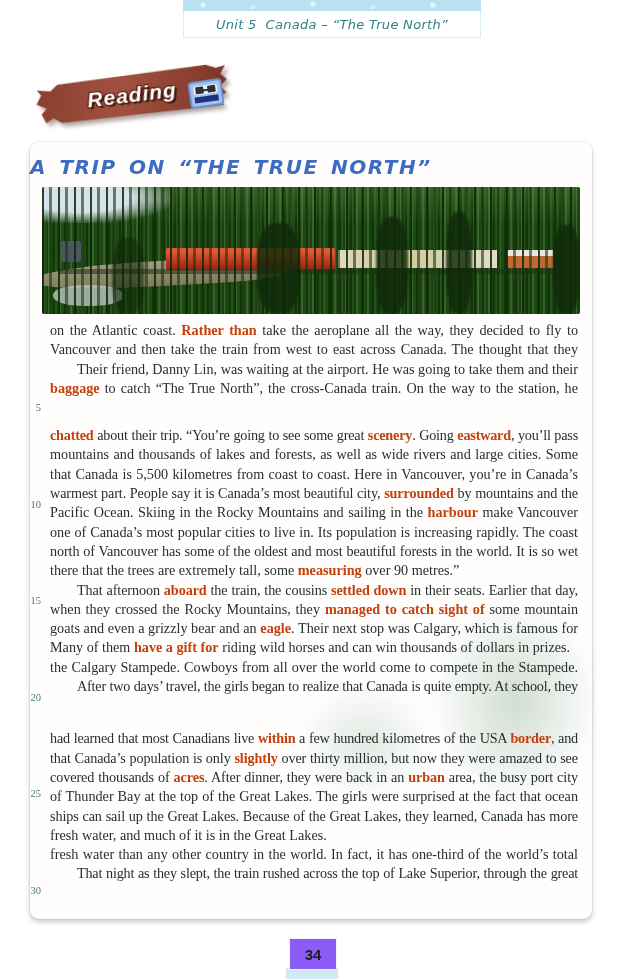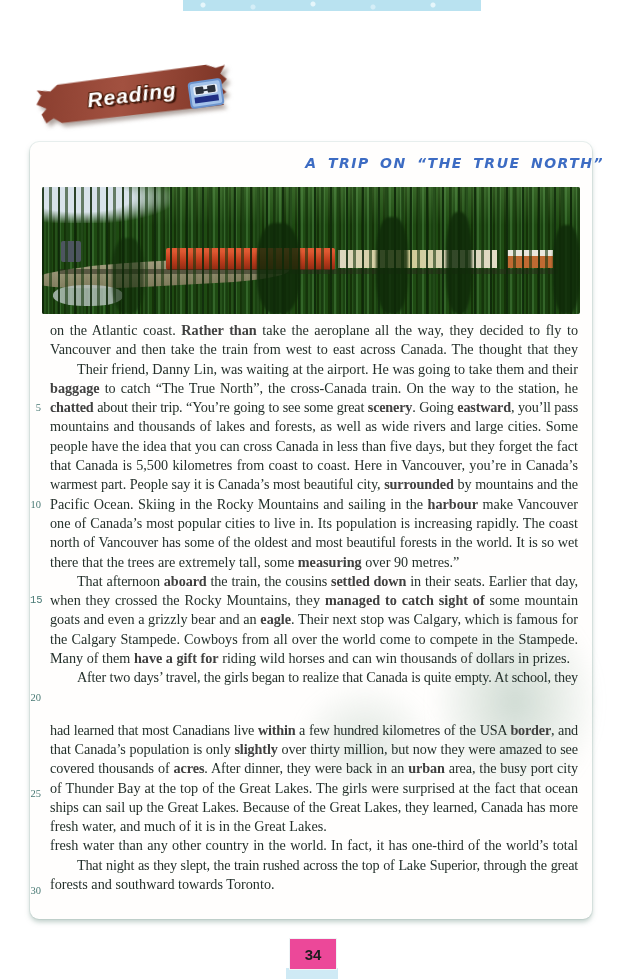--- a/index.html
+++ b/index.html
@@ -59,23 +59,23 @@
   .reel.left{left:2px;} .reel.right{right:2px;}
   .reel-line{position:absolute;top:4px;left:9px;right:9px;height:2px;background:#2b313b;}
   .cassette-band{position:absolute;left:3px;right:3px;bottom:3px;height:6px;background:#1f2f86;}
   
   .panel{
     position:absolute;left:30px;top:142px;width:562px;height:777px;
     background:#fffefd;border-radius:9px;
     box-shadow:0 3px 5px rgba(130,160,150,0.5),0 0 0 1px #ecf2f1;
   }
   .reading-title{
-    position:absolute;top:13px;left:0;width:100%;text-align:right;
+    position:absolute;top:13px;left:0;width:100%;text-align:left;
     font-family:"DejaVu Sans", sans-serif;font-weight:bold;font-style:italic;
-    font-size:14px;color:#3d6cc3;letter-spacing:1.5px;word-spacing:4px;margin-left:12px;
+    font-size:20px;color:#3d6cc3;letter-spacing:1.5px;word-spacing:4px;
   }
   
   .photo{
     position:absolute;left:12px;top:45px;width:538px;height:127px;
     overflow:hidden;border-radius:2px;
     background:
       linear-gradient(rgba(120,175,95,0.28),rgba(120,175,95,0) 30%),
       repeating-linear-gradient(90deg,#143208 0 2px,#25511a 2px 4px,#1a4210 4px 6px,
         #336529 6px 8px,#1e4a12 8px 11px),
       linear-gradient(#2a5a1e,#16380d);
@@ -128,39 +128,42 @@
   .wm2{left:265px;top:540px;width:140px;height:120px;
     background:radial-gradient(ellipse,rgba(160,185,170,0.32),rgba(160,185,170,0) 70%);}
   
   .passage{position:absolute;left:20px;top:179px;width:528px;z-index:2;}
   .line{
     height:19.3px;line-height:19.3px;font-size:14.2px;color:#24302b;
     text-align:justify;text-align-last:justify;
   }
   .line.para-end{text-align-last:left;}
   .line.indent{text-indent:27px;}
-  .line .bold{font-weight:bold;color:#404040;}
+  .line .bold{font-weight:bold;color:#c2410c;}
   .gutter-num{
     position:absolute;left:-20px;width:11px;text-align:right;
     height:19.3px;line-height:19.3px;font-size:10.5px;color:#4a7a75;
   }
   
   .page-num-box{
     position:absolute;left:289px;top:938px;width:46px;height:30px;
-    background:#ec4899;border:1px solid #eef4f6;
+    background:#8b5cf6;border:1px solid #eef4f6;
     display:flex;align-items:center;justify-content:center;
     font-family:"Liberation Sans", sans-serif;font-weight:bold;font-size:15px;color:#1d1d1d;
   }
   .page-num-strip{position:absolute;left:286px;top:968px;width:52px;height:11px;background:#cfeaf5;}
 </style>
 </head>
 <body>
 
 <div class="unit-header">
   <div class="unit-strip"></div>
+  <div class="unit-box">
+    <span class="unit-title">Unit 5&nbsp; Canada – “The True North”</span>
+  </div>
 </div>
 
 <div class="ribbon">
   <div class="ribbon-bg">
     <span class="ribbon-label">Reading</span>
   </div>
 </div>
 
 <div class="cassette">
   <div class="cassette-face">
@@ -195,48 +198,46 @@
 
   <div class="watermark wm1"></div>
   <div class="watermark wm2"></div>
 
   <div class="passage">
     <div>
         <div class="line" style=""><span>on the Atlantic coast. </span><span class="bold">Rather than</span><span> take the aeroplane all the way, they decided to fly to</span></div>
         <div class="line" style=""><span>Vancouver and then take the train from west to east across Canada. The thought that they</span></div>
         <div class="line indent" style=""><span>Their friend, Danny Lin, was waiting at the airport. He was going to take them and their</span></div>
         <div class="line" style=""><span class="bold">baggage</span><span> to catch “The True North”, the cross-Canada train. On the way to the station, he</span></div>
-        <div class="line" style="letter-spacing: -0.2px;"><span class="bold">chatted</span><span> about their trip. “You’re going to see some great </span><span class="bold">scenery</span><span>. Going </span><span class="bold">eastward</span><span>, you’ll pass</span></div>
+        <div class="line" style="letter-spacing: -0.2px; margin-top: 28px;"><span class="bold">chatted</span><span> about their trip. “You’re going to see some great </span><span class="bold">scenery</span><span>. Going </span><span class="bold">eastward</span><span>, you’ll pass</span></div>
         <div class="line" style=""><span>mountains and thousands of lakes and forests, as well as wide rivers and large cities. Some</span></div>
-        <div class="line" style=""><span>people have the idea that you can cross Canada in less than five days, but they forget the fact</span></div>
         <div class="line" style=""><span>that Canada is 5,500 kilometres from coast to coast. Here in Vancouver, you’re in Canada’s</span></div>
         <div class="line" style="letter-spacing: -0.1px;"><span>warmest part. People say it is Canada’s most beautiful city, </span><span class="bold">surrounded</span><span> by mountains and the</span></div>
         <div class="line" style=""><span>Pacific Ocean. Skiing in the Rocky Mountains and sailing in the </span><span class="bold">harbour</span><span> make Vancouver</span></div>
         <div class="line" style=""><span>one of Canada’s most popular cities to live in. Its population is increasing rapidly. The coast</span></div>
         <div class="line" style="letter-spacing: -0.1px;"><span>north of Vancouver has some of the oldest and most beautiful forests in the world. It is so wet</span></div>
         <div class="line para-end" style=""><span>there that the trees are extremely tall, some </span><span class="bold">measuring</span><span> over 90 metres.”</span></div>
         <div class="line indent" style="letter-spacing: -0.1px;"><span>That afternoon </span><span class="bold">aboard</span><span> the train, the cousins </span><span class="bold">settled down</span><span> in their seats. Earlier that day,</span></div>
         <div class="line" style=""><span>when they crossed the Rocky Mountains, they </span><span class="bold">managed to catch sight of</span><span> some mountain</span></div>
         <div class="line" style=""><span>goats and even a grizzly bear and an </span><span class="bold">eagle</span><span>. Their next stop was Calgary, which is famous for</span></div>
+        <div class="line para-end" style=""><span>Many of them </span><span class="bold">have a gift for</span><span> riding wild horses and can win thousands of dollars in prizes.</span></div>
         <div class="line" style=""><span>the Calgary Stampede. Cowboys from all over the world come to compete in the Stampede.</span></div>
-        <div class="line para-end" style=""><span>Many of them </span><span class="bold">have a gift for</span><span> riding wild horses and can win thousands of dollars in prizes.</span></div>
         <div class="line indent" style="letter-spacing: -0.2px;"><span>After two days’ travel, the girls began to realize that Canada is quite empty. At school, they</span></div>
         <div class="line" style="letter-spacing: -0.2px; margin-top: 33px;"><span>had learned that most Canadians live </span><span class="bold">within</span><span> a few hundred kilometres of the USA </span><span class="bold">border</span><span>, and</span></div>
         <div class="line" style="letter-spacing: -0.1px;"><span>that Canada’s population is only </span><span class="bold">slightly</span><span> over thirty million, but now they were amazed to see</span></div>
         <div class="line" style="letter-spacing: -0.1px;"><span>covered thousands of </span><span class="bold">acres</span><span>. After dinner, they were back in an </span><span class="bold">urban</span><span> area, the busy port city</span></div>
         <div class="line" style=""><span>of Thunder Bay at the top of the Great Lakes. The girls were surprised at the fact that ocean</span></div>
         <div class="line" style="letter-spacing: -0.1px;"><span>ships can sail up the Great Lakes. Because of the Great Lakes, they learned, Canada has more</span></div>
         <div class="line para-end" style=""><span>fresh water, and much of it is in the Great Lakes.</span></div>
         <div class="line" style=""><span>fresh water than any other country in the world. In fact, it has one-third of the world’s total</span></div>
         <div class="line indent" style="letter-spacing: -0.2px;"><span>That night as they slept, the train rushed across the top of Lake Superior, through the great</span></div>
-        <div class="line para-end" style=""><span>forests and southward towards Toronto.</span></div>
       </div>
   <div class="gutter-num" style="top: 77.2px;">5</div>
       <div class="gutter-num" style="top: 173.7px;">10</div>
-      <div class="gutter-num" style="top: 270.2px; font-family: Liberation Mono, monospace;">15</div>
+      <div class="gutter-num" style="top: 270.2px;">15</div>
       <div class="gutter-num" style="top: 366.7px;">20</div>
       <div class="gutter-num" style="top: 463.2px;">25</div>
       <div class="gutter-num" style="top: 559.7px;">30</div>
     </div>
 </div>
 
 <div class="page-num-strip"></div>
 <div class="page-num-box">34</div>
 
 </body></html>

